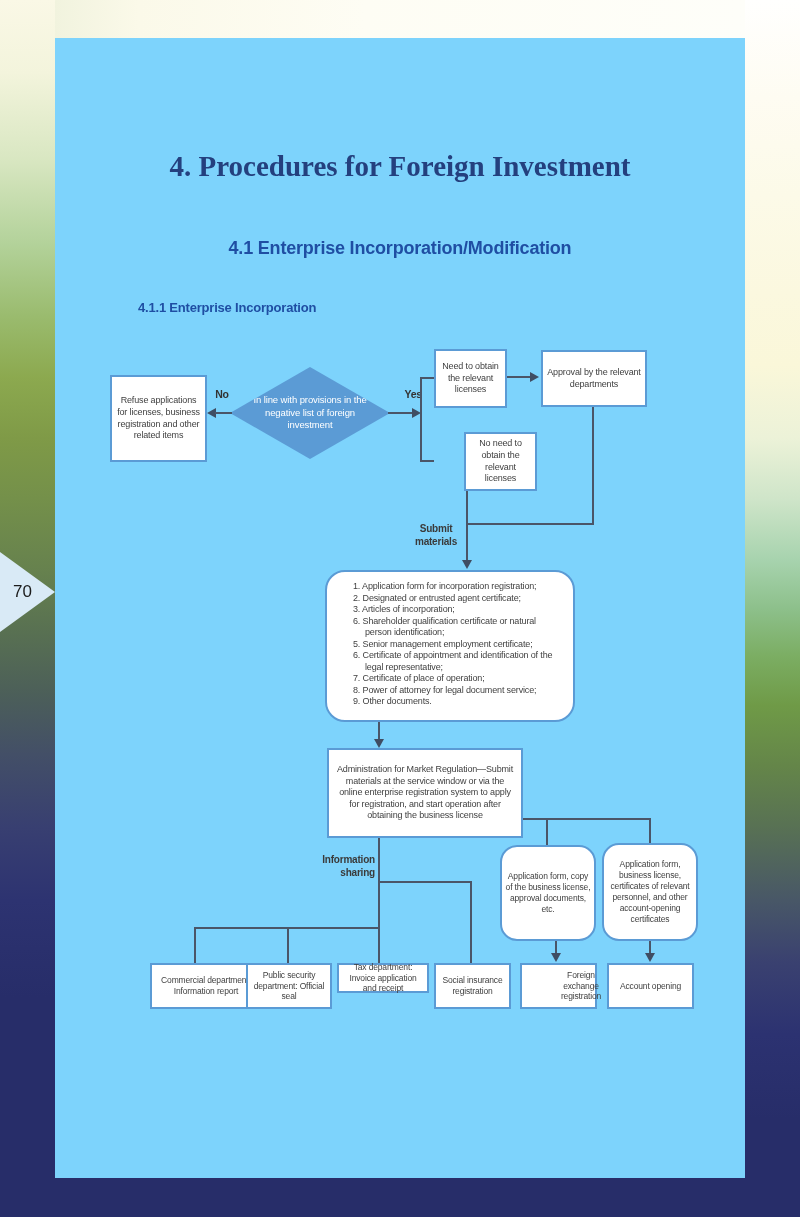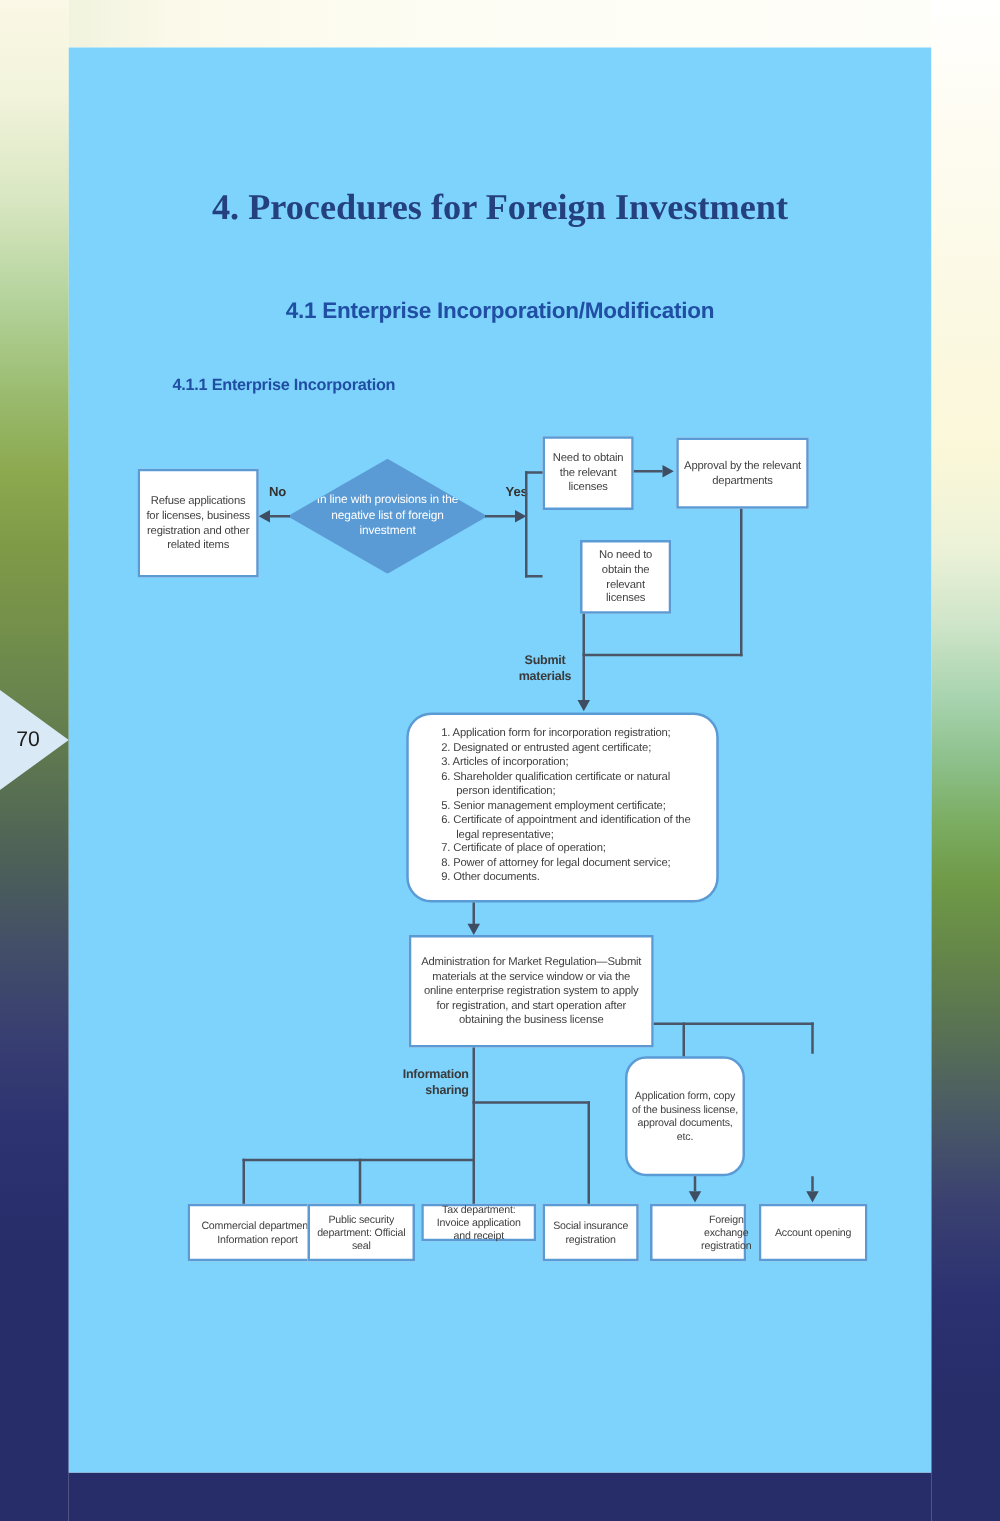--- a/index.html
+++ b/index.html
@@ -97,20 +97,21 @@
     <div class="mat-item">7. Certificate of place of operation;</div>
     <div class="mat-item">8. Power of attorney for legal document service;</div>
     <div class="mat-item">9. Other documents.</div>
   </div>
 
   <div class="box" style="left:272px;top:710px;width:196px;height:90px;padding:4px 6px;">Administration for Market Regulation—Submit materials at the service window or via the online enterprise registration system to apply for registration, and start operation after obtaining the business license</div>
 
   <div class="lbl2" style="left:230px;top:815px;width:90px;text-align:right;">Information sharing</div>
 
   <div class="box rbox small" style="left:445px;top:807px;width:96px;height:96px;border-radius:17px;">Application form, copy of the business license, approval documents, etc.</div>
+  <div class="box rbox small" style="left:547px;top:805px;width:96px;height:98px;">Application form, business license, certificates of relevant personnel, and other account-opening certificates</div>
 
   <div class="box small" style="left:95px;top:925px;width:112px;height:46px;">Commercial department: Information report</div>
   <div class="box small" style="left:191px;top:925px;width:86px;height:46px;">Public security department: Official seal</div>
   <div class="box small" style="left:282px;top:925px;width:92px;height:30px;">Tax department: Invoice application and receipt</div>
   <div class="box small" style="left:379px;top:925px;width:77px;height:46px;">Social insurance registration</div>
   <div class="box small" style="left:465px;top:925px;width:77px;height:46px;padding-left:48px;">Foreign exchange registration</div>
   <div class="box small" style="left:552px;top:925px;width:87px;height:46px;">Account opening</div>
 
   <div class="arr arr-left" style="left:152px;top:370px;"></div>
   <div class="hline" style="left:160px;top:374px;width:17px;"></div>

